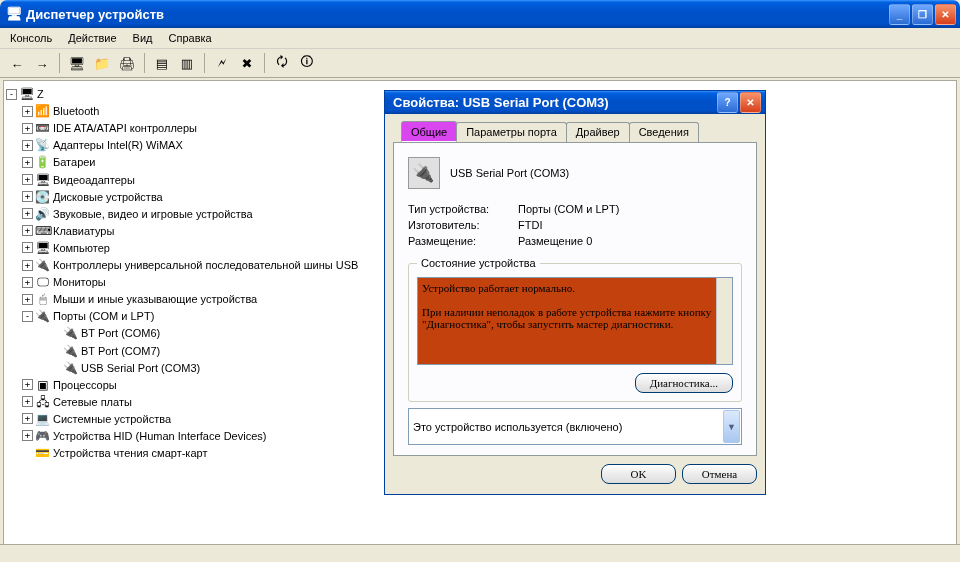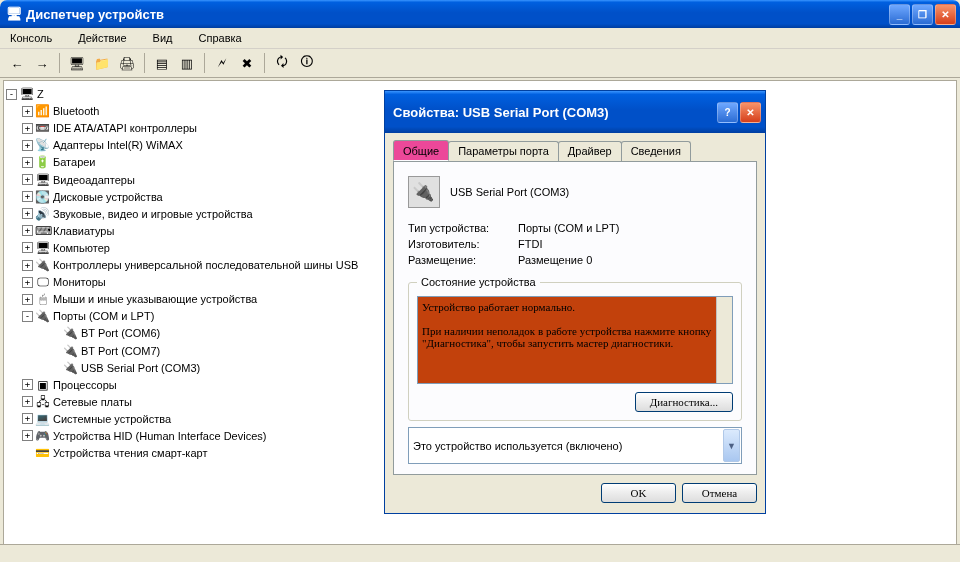--- a/index.html
+++ b/index.html
@@ -34,21 +34,21 @@
     border: 1px solid #fff4;
     display:flex; align-items:center; justify-content:center;
     color:white; font-weight:bold; font-size:10px;
     background: linear-gradient(to bottom,#6fa8ff,#2b6cd4);
   }
   .tbtn.close { background: linear-gradient(to bottom,#f7946a,#d63f1b); }
   .menubar {
     background:#ece9d8;
     padding: 2px 6px;
     display:flex;
-    gap: 18px;
+    gap: 8px;
     border-bottom: 1px solid #d4d0c8;
   }
   .menubar span { padding:2px 4px; cursor:default; }
   .toolbar {
     background:#ece9d8;
     padding: 3px 6px;
     display:flex;
     align-items:center;
     gap:3px;
     border-bottom:1px solid #aca899;
@@ -83,42 +83,42 @@
 
   
   .dialog {
     position:absolute;
     left:384px; top:90px;
     width:382px;
     background:#ece9d8;
     border:1px solid #0040a0;
   }
   .dlg-title {
-    height:42px;
+    height:23px;
     background: linear-gradient(to bottom, #3a95ff 0%, #0060e0 8%, #0050c8 45%, #0050c8 85%, #003ea0 100%);
     color:white; font-weight:bold; font-size:13px;
     display:flex; align-items:center; padding:0 4px 0 8px;
   }
   .dlg-title .spacer{flex:1;}
   .dlg-body { padding:8px 8px 10px 8px; }
   .tabs { display:flex; border-bottom:1px solid #919b9c; margin-bottom:-1px; }
   .tab {
     padding:3px 9px 3px 9px;
     border:1px solid #919b9c;
     border-bottom:none;
     background:#ece9d8;
     border-radius:3px 3px 0 0;
     margin-right:-1px;
     position:relative;
   }
   .tab.active {
-    background:#ec4899;
+    background:#d946ef;
     border-bottom:1px solid #fcfcfe;
     z-index:2;
-    padding-top:4px; margin-top:-1px;
+    padding-top:4px; margin-top:-1px;margin-left:8px;
   }
   .tabpane {
     border:1px solid #919b9c;
     background:#fcfcfe;
     padding:14px 14px 10px 14px;
     min-height:300px;
   }
   .dev-row { display:flex; align-items:center; margin-bottom:14px; }
   .dev-ic { width:32px; height:32px; background:#e0e0e0; border:1px solid #999; display:flex; align-items:center; justify-content:center; font-size:18px; margin-right:10px;}
   .info-row { display:flex; margin:4px 0; }
@@ -130,21 +130,21 @@
   fieldset legend { padding:0 4px; }
   .status-box {
     width:100%; height:88px;
     background:#c2410c; border:1px solid #7f9db9;
     padding:4px 18px 4px 4px; font-family:Tahoma; font-size:11px;
     overflow:auto; white-space:pre-wrap; position:relative;
   }
   .status-sb { position:absolute; right:0; top:0; bottom:0; width:16px; background:#ece9d8; border-left:1px solid #c0c0c0;}
   .btn {
     border:1px solid #003c74;
-    border-radius:3px;
+    border-radius:8px;
     background:linear-gradient(to bottom,#fff,#eee 45%,#ddd);
     padding:3px 14px;
     font-family:Tahoma; font-size:11px;
     min-width:75px;
   }
   .btn-row { display:flex; justify-content:flex-end; gap:6px; margin-top:8px; }
   .combo {
     width:100%;
     border:1px solid #7f9db9; background:white;
     height:37px; display:flex; align-items:center; padding:0 2px 0 4px;

